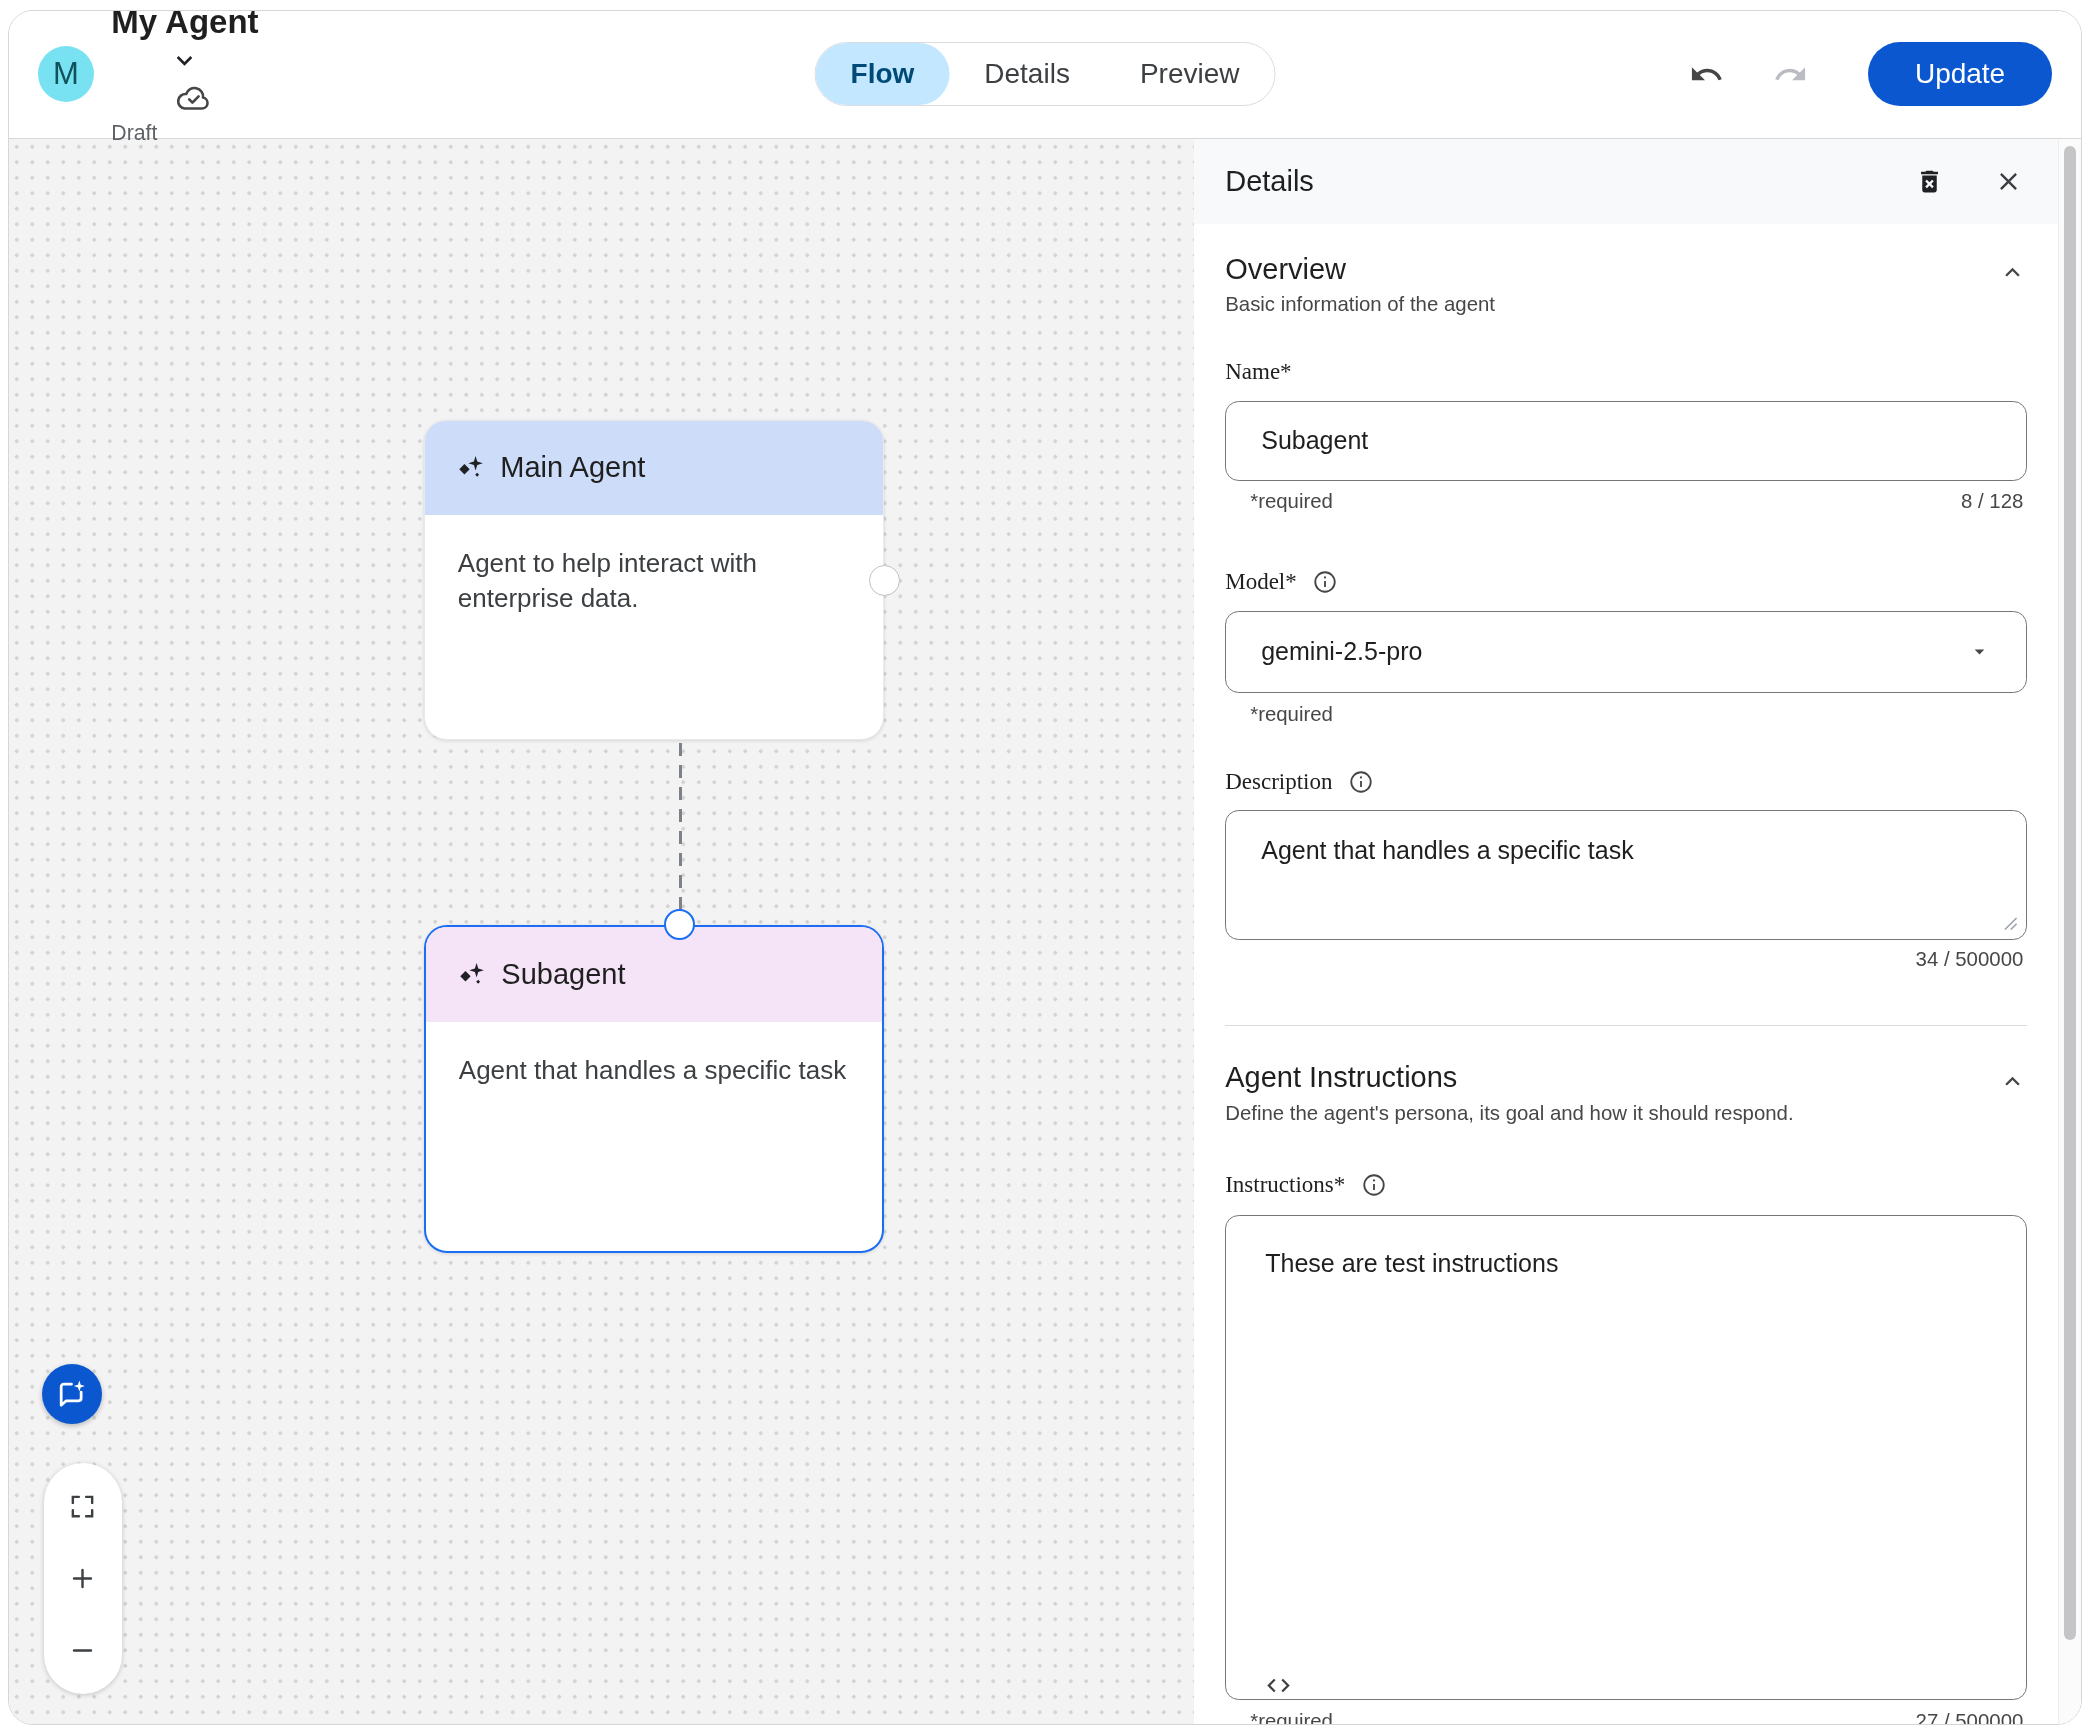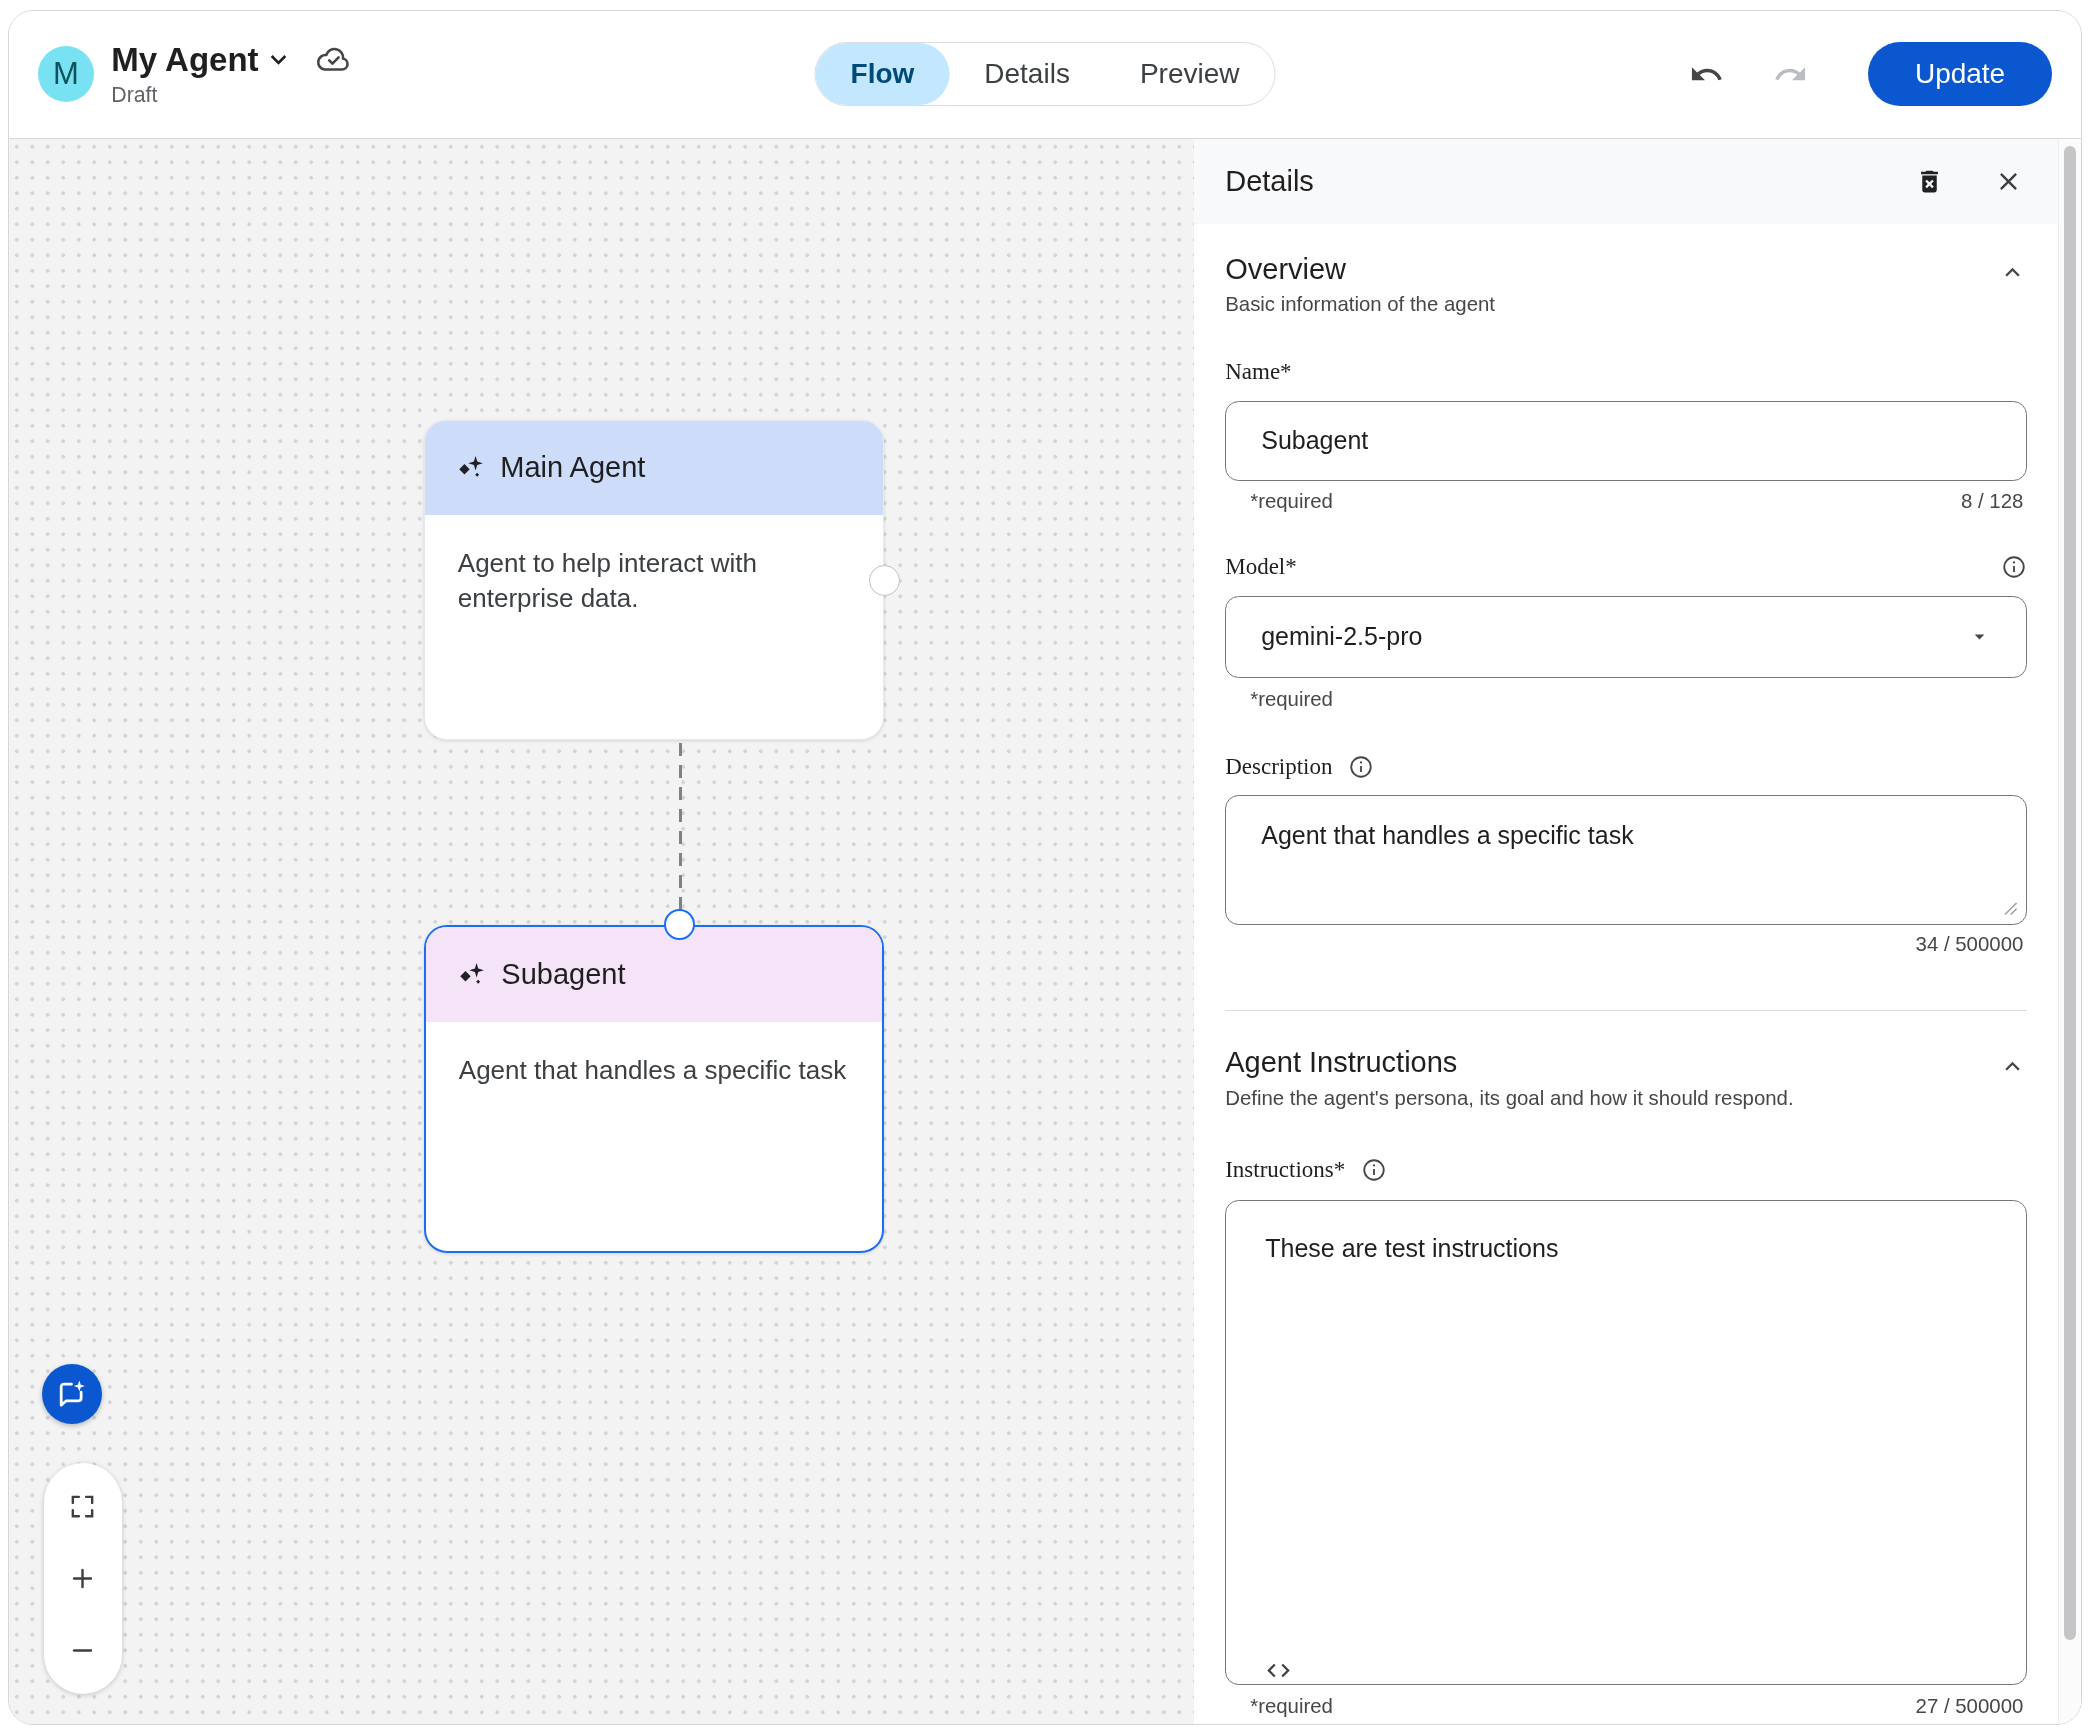--- a/index.html
+++ b/index.html
@@ -7,21 +7,21 @@
     font-family:"Liberation Sans", sans-serif; color:#1f1f1f; }
   .frame { position:absolute; inset:9.7px 7.8px; border:1px solid #d6d6d6; border-radius:25px;
     background:#fff; overflow:hidden; display:flex; flex-direction:column; }
 
   
   .topbar { height:128px; flex:none; display:flex; align-items:center; padding:0 29px;
     border-bottom:1px solid #d8d8d8; background:#fff; position:relative; z-index:5; }
   .avatar { width:56px; height:56px; border-radius:50%; background:#79e2f2; color:#11515c;
     display:flex; align-items:center; justify-content:center; font-size:31px; font-weight:500; }
   .title-block { margin-left:17.5px; }
-  .title-row { display:flex; align-items:center; gap:4px; }
+  .title-row { display:flex; align-items:center; gap:4px;flex-direction:column; }
   .app-title { font-size:33px; font-weight:700; color:#1f1f1f; }
   .draft { font-size:21.3px; color:#5f6368; margin-top:3.9px; }
   .icon { display:inline-flex; align-items:center; justify-content:center; }
   .tabs { position:absolute; left:50%; top:50%; transform:translate(-50%,-50%);
     display:flex; align-items:center; height:64px; border:1px solid #dadce0; border-radius:32px;
     background:#fff; overflow:hidden; }
   .tab { height:100%; display:flex; align-items:center; padding:0 35px; font-size:28px;
     color:#3c4043; cursor:pointer; border-radius:32px; }
   .tab.active { background:#c2e7ff; color:#004a77; font-weight:700; }
   .topbar-right { margin-left:auto; display:flex; align-items:center; }
@@ -81,21 +81,21 @@
     margin-top:9.7px; padding:0 3.9px 0 25px; }
   .counter-row { display:flex; justify-content:flex-end; font-size:20.4px; color:#474747;
     margin-top:7.8px; padding-right:3.9px; }
   .divider { border-top:1px solid #dcdcdc; margin-top:54px; }
   .resize-grip { position:absolute; right:7.8px; bottom:7.8px; }
   .scroll-gutter { position:absolute; top:0; right:0; bottom:0; width:23px; background:#fbfbfb;
     border-left:1px solid #ececec; }
   .scroll-thumb { position:absolute; top:7.8px; right:4.9px; width:12.6px; height:1494px;
     background:#c5c5c8; border-radius:6.8px; cursor:grab; }
 
-  .mt30{margin-top:29px;} .mt44{margin-top:43px;} .mt16{margin-top:15.5px;} .mt40{margin-top:41px;justify-content:space-between;} .mt36{margin-top:35px;} .mt48{margin-top:47px;} .mt18{margin-top:17.5px;}
+  .mt30{margin-top:29px;} .mt44{margin-top:43px;} .mt16{margin-top:15.5px;} .mt40{margin-top:56px;} .mt36{margin-top:35px;} .mt48{margin-top:47px;} .mt18{margin-top:17.5px;}
 </style>
 </head>
 <body>
 
 <div class="frame">
 
   <div class="topbar">
     <div class="avatar">M</div>
     <div class="title-block">
       <div class="title-row">

